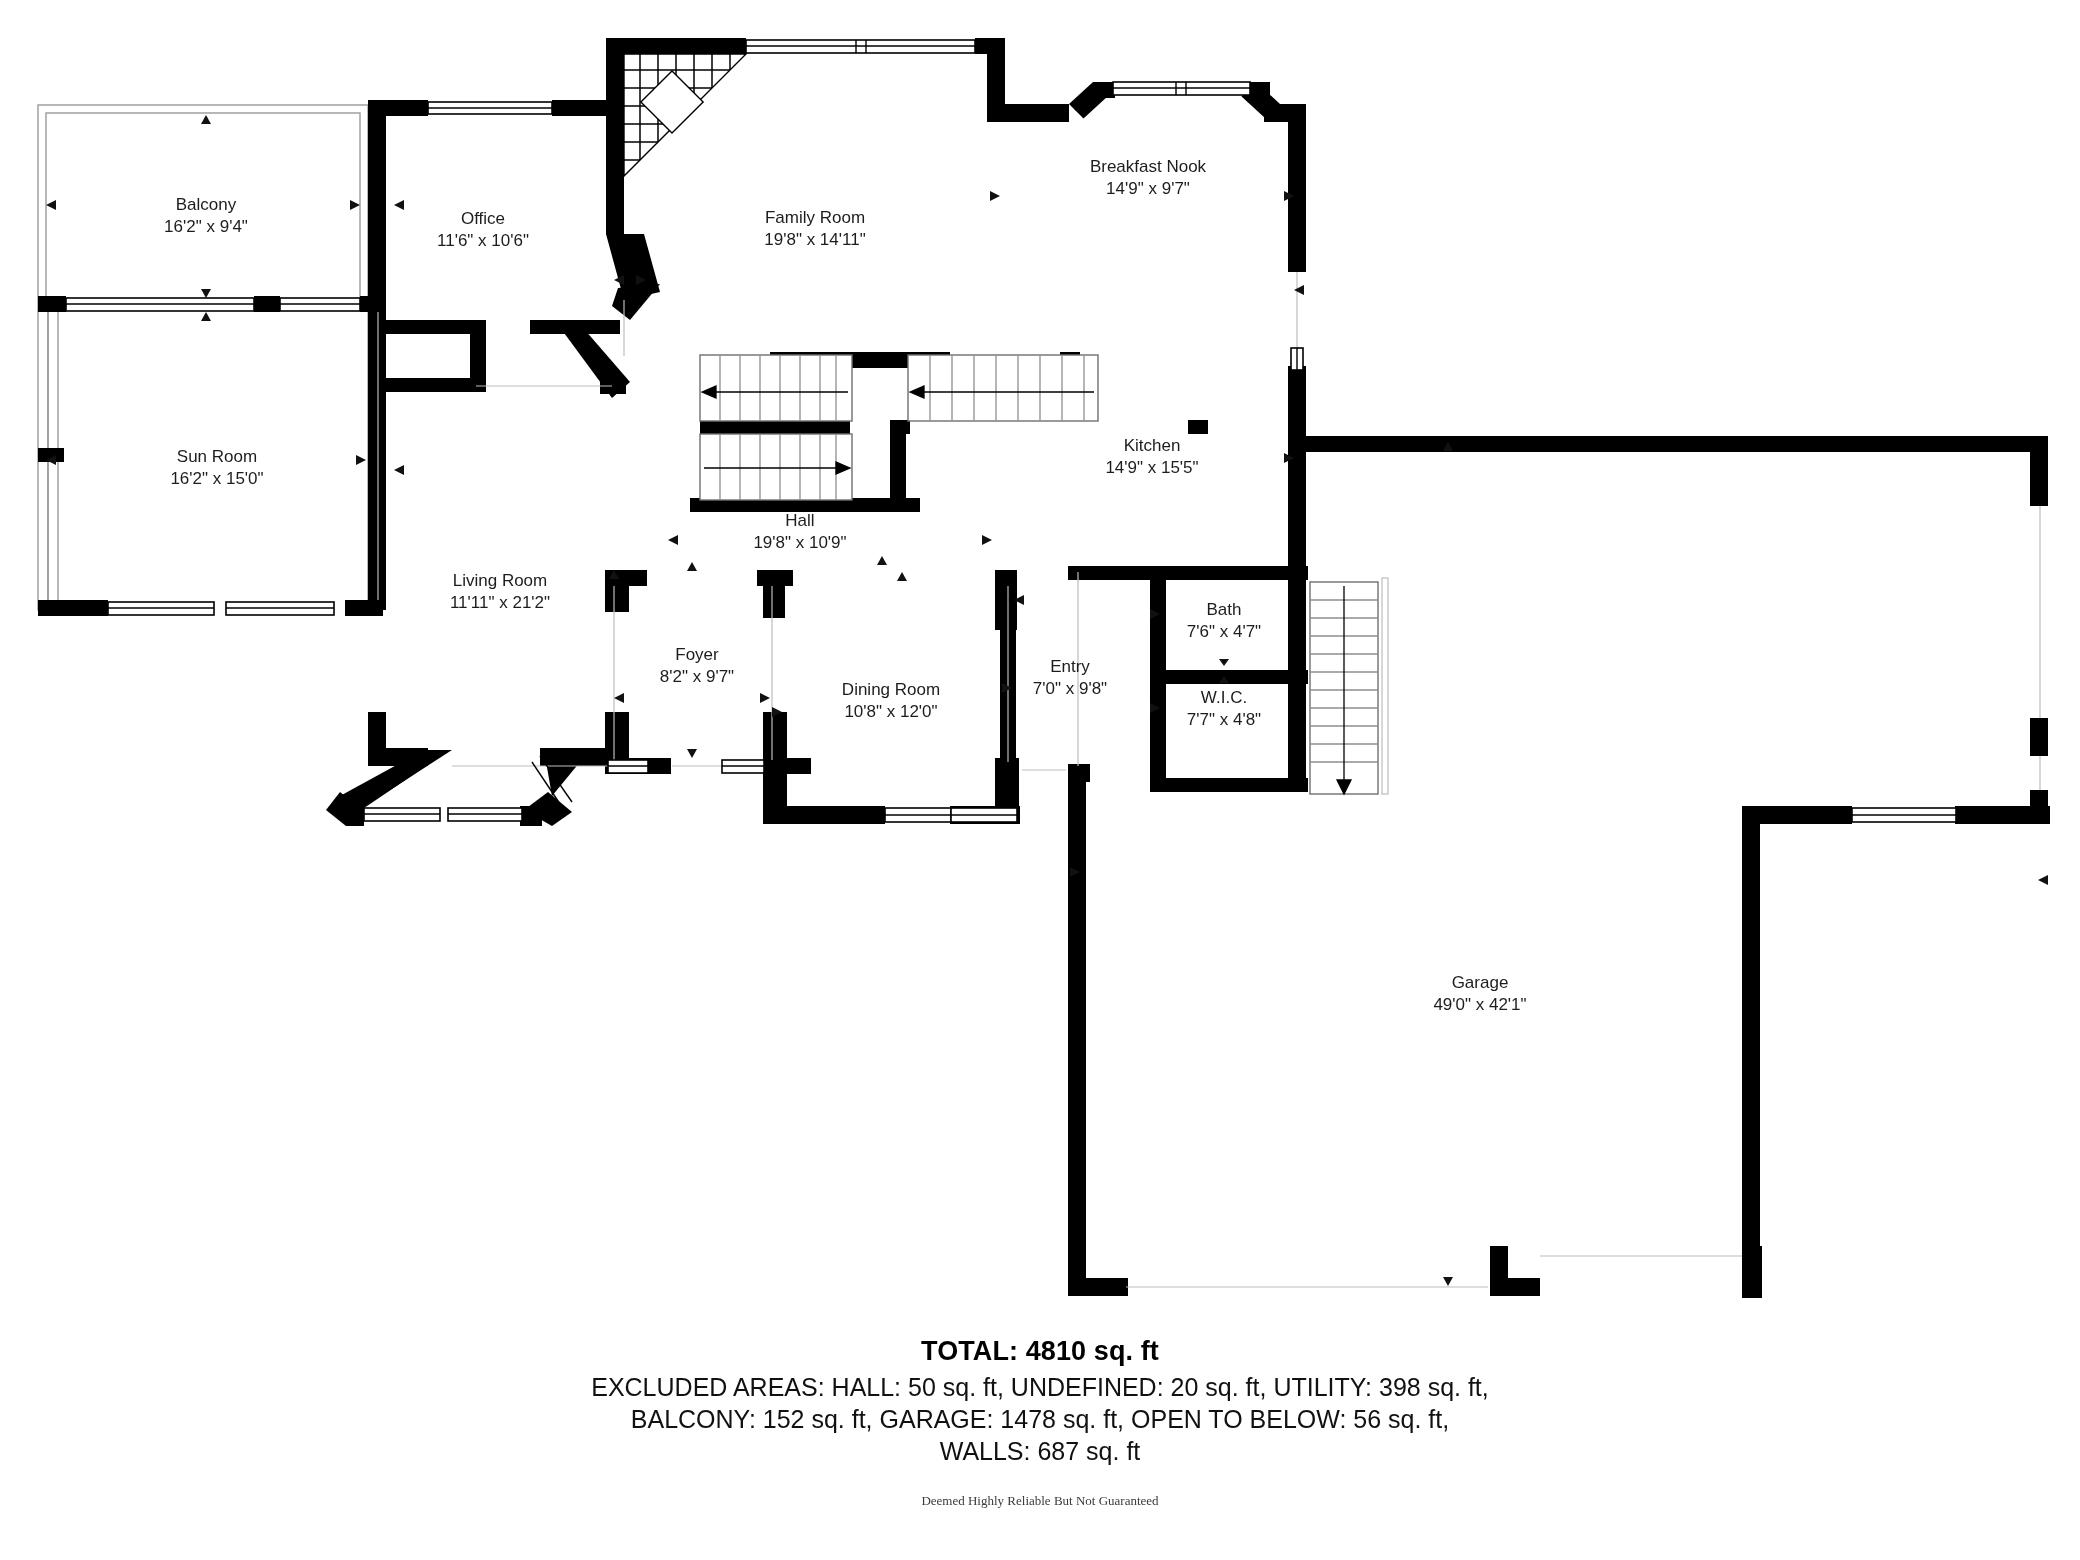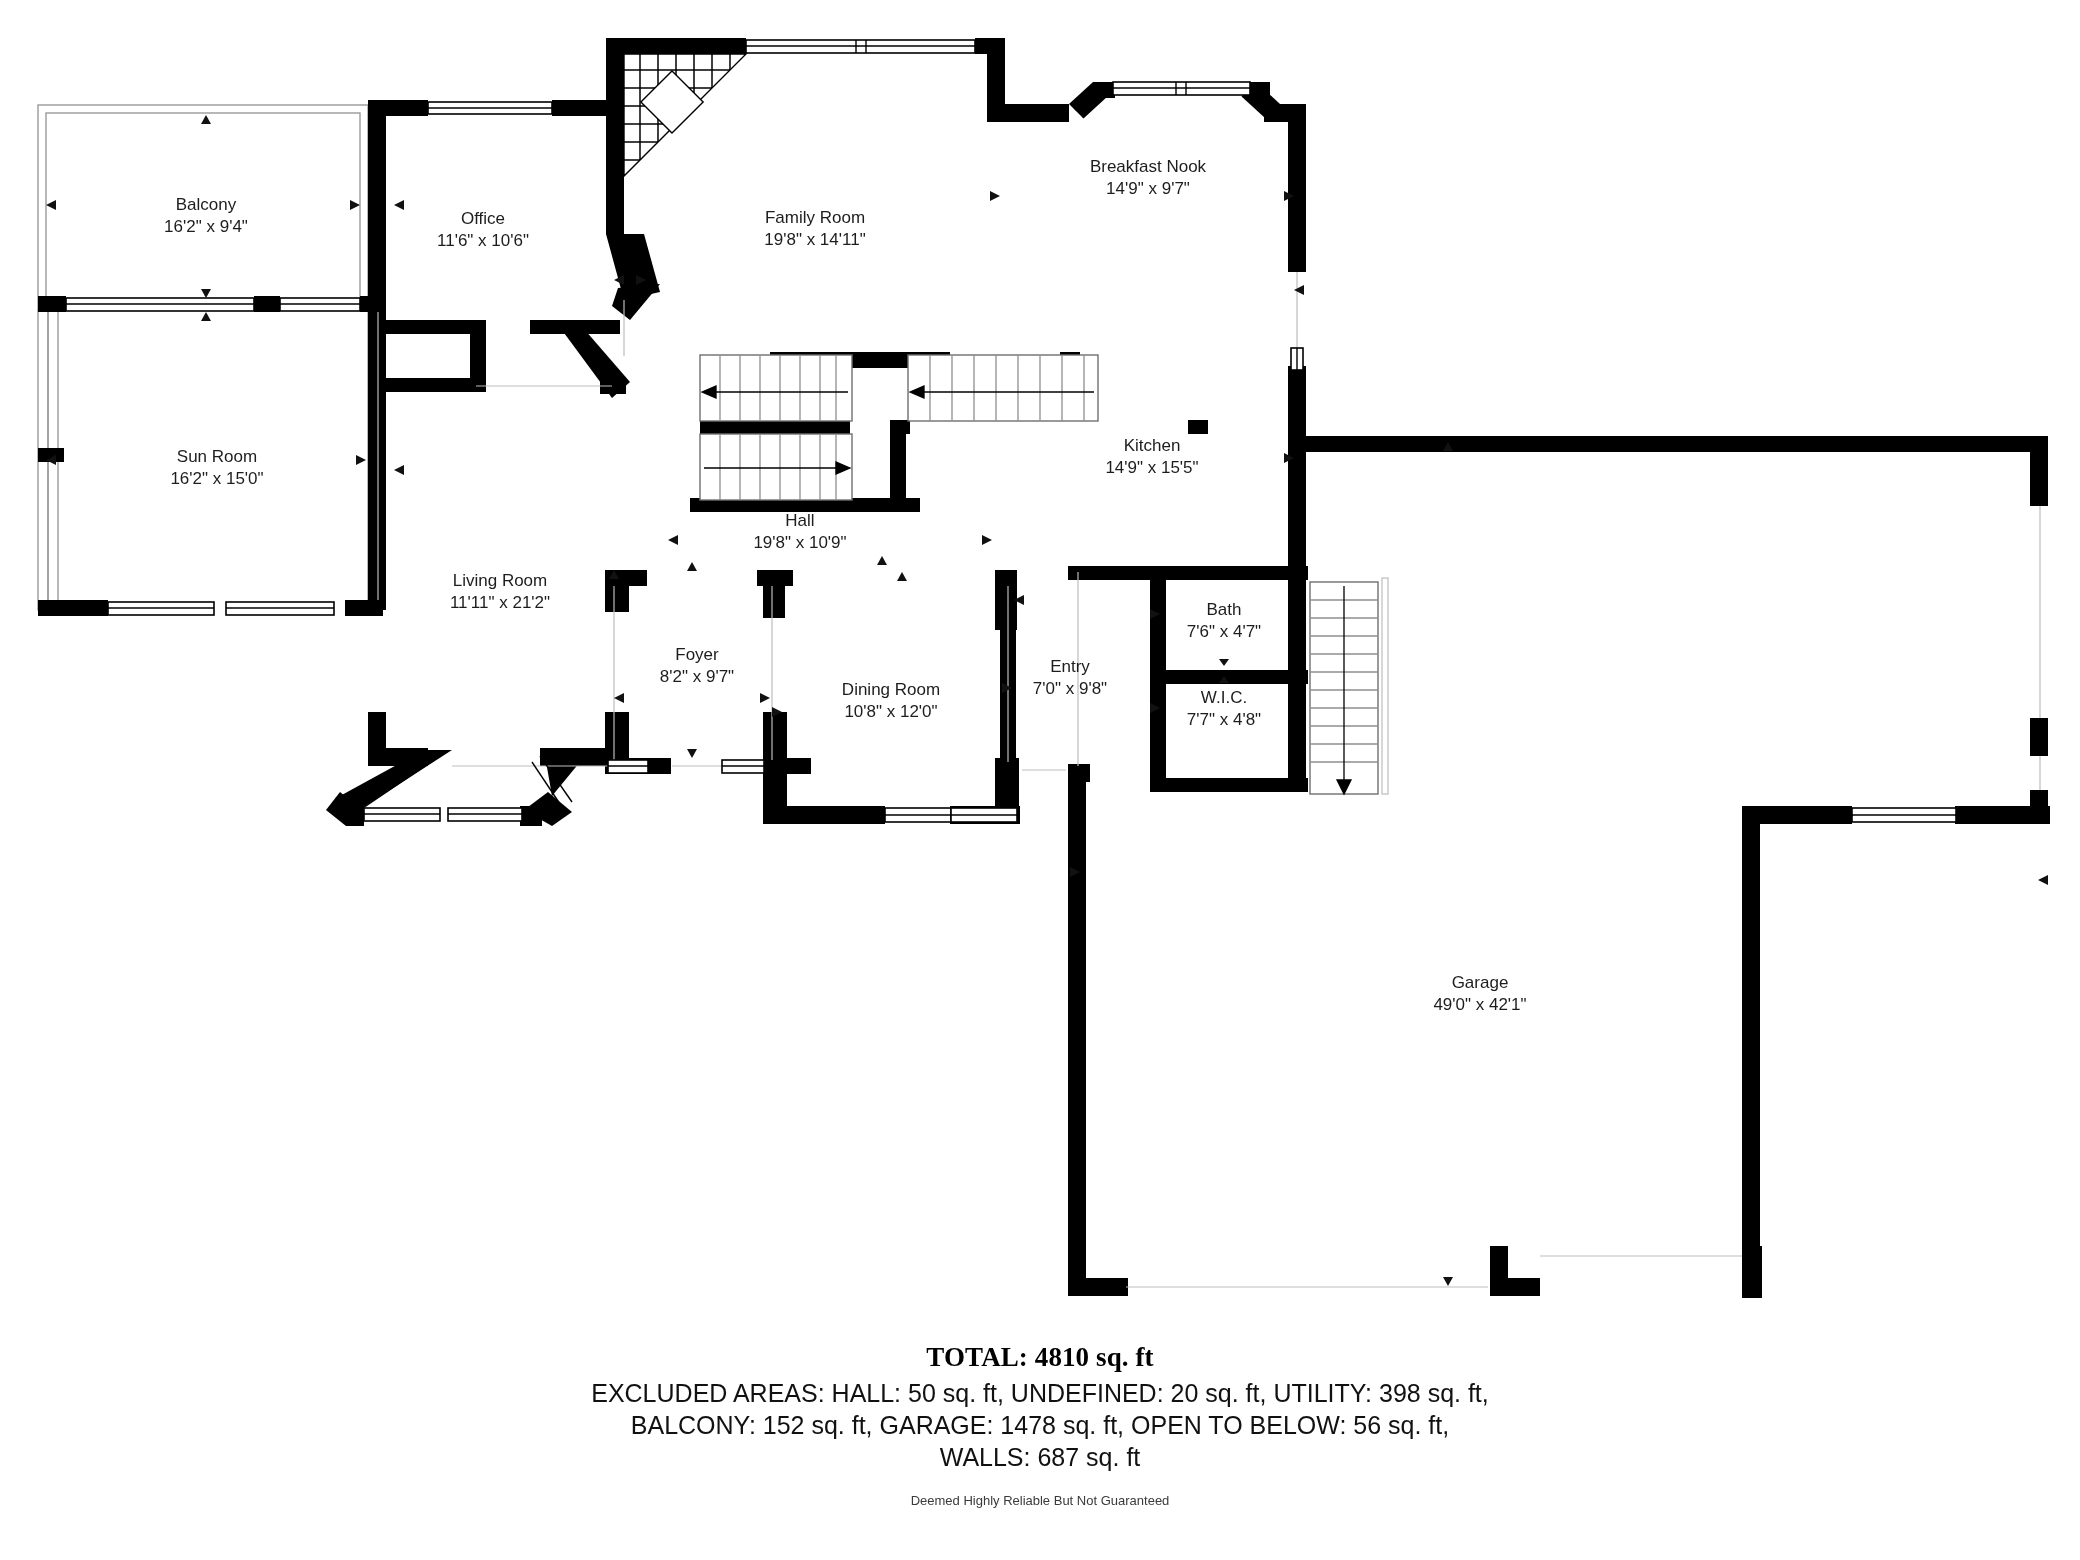--- a/index.html
+++ b/index.html
@@ -47,34 +47,34 @@
     position: absolute;
     left: 0;
     top: 1330px;
     width: 2080px;
     text-align: center;
   }
   #summary .total {
     font-size: 27px;
     font-weight: bold;
     letter-spacing: 0.1px;
-    margin: 12px 0 4px 0;
+    margin: 6px 0 4px 0;
     color: #000;
-    font-family: Liberation Serif, serif;
   }
   #summary .detail {
     font-size: 25px;
     line-height: 1.28;
     color: #111;
     margin: 0;
   }
   #summary .disclaimer {
     font-size: 13px;
     color: #3a3a3a;
-    margin-top: 20px;
+    margin-top: 26px;
+    font-family: Liberation Serif, serif;
   }
 </style>
 </head>
 <body>
 
 <div id="plan-root">
 
   <svg id="floorplan-svg" viewBox="0 0 2080 1330" preserveAspectRatio="xMidYMid meet">
 
     <g>

